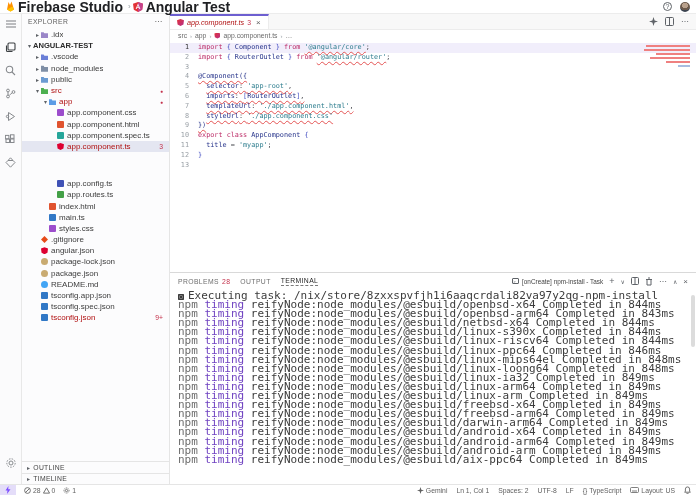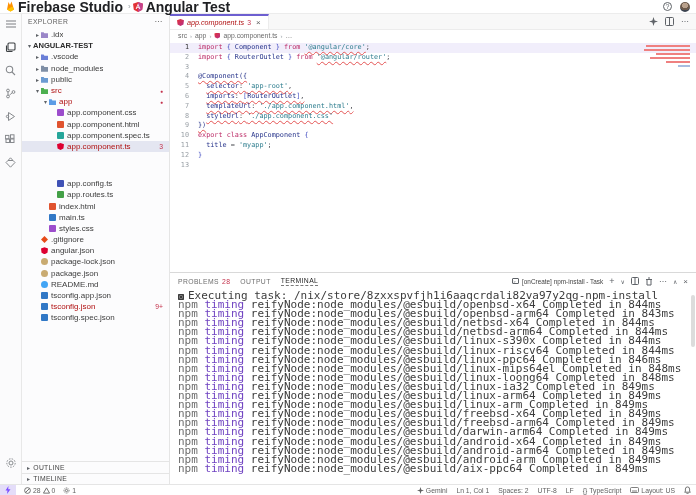--- a/index.html
+++ b/index.html
@@ -295,27 +295,27 @@
           <span class="tree-label">README.md</span>
         </div>
         <div class="tree-row" style="padding-left: 12px;">
           <span class="chev"></span>
           <span class="ticon file" style="background: rgb(49, 120, 198);"></span>
           <span class="tree-label">tsconfig.app.json</span>
         </div>
         <div class="tree-row" style="padding-left: 12px;">
           <span class="chev"></span>
           <span class="ticon file" style="background: rgb(49, 120, 198);"></span>
+          <span class="tree-label">tsconfig.spec.json</span>
+        </div>
+        <div class="tree-row" style="padding-left: 12px;">
+          <span class="chev"></span>
+          <span class="ticon file" style="background: rgb(49, 120, 198);"></span>
           <span class="tree-label red">tsconfig.json</span>
           <span class="tree-badge">9+</span>
-        </div>
-        <div class="tree-row" style="padding-left: 12px;">
-          <span class="chev"></span>
-          <span class="ticon file" style="background: rgb(49, 120, 198);"></span>
-          <span class="tree-label">tsconfig.spec.json</span>
         </div>
       </div>
     <div class="sb-bottom">
         <div class="sb-section">
           <span class="chev">▸</span>
           <span>OUTLINE</span>
         </div>
         <div class="sb-section">
           <span class="chev">▸</span>
           <span>TIMELINE</span>
@@ -459,21 +459,20 @@
         </div>
       </div>
       <div id="terminal">
         <div class="tline">
           <span class="exec-ic"></span><span>Executing task: /nix/store/8zxxspvfjh1i6aaqcrdali82va97y2qg-npm-install</span>
         </div>
         <div id="npm-lines">
             <div class="tline"><span class="npm">npm </span><span class="timing">timing </span><span>reifyNode:node_modules/@esbuild/openbsd-x64 Completed in 844ms</span></div>
             <div class="tline"><span class="npm">npm </span><span class="timing">timing </span><span>reifyNode:node_modules/@esbuild/openbsd-arm64 Completed in 843ms</span></div>
             <div class="tline"><span class="npm">npm </span><span class="timing">timing </span><span>reifyNode:node_modules/@esbuild/netbsd-x64 Completed in 844ms</span></div>
-            <div class="tline"><span class="npm">npm </span><span class="timing">timing </span><span>reifyNode:node_modules/@esbuild/netbsd-arm64 Completed in 844ms</span></div>
             <div class="tline"><span class="npm">npm </span><span class="timing">timing </span><span>reifyNode:node_modules/@esbuild/linux-s390x Completed in 844ms</span></div>
             <div class="tline"><span class="npm">npm </span><span class="timing">timing </span><span>reifyNode:node_modules/@esbuild/linux-riscv64 Completed in 844ms</span></div>
             <div class="tline"><span class="npm">npm </span><span class="timing">timing </span><span>reifyNode:node_modules/@esbuild/linux-ppc64 Completed in 846ms</span></div>
             <div class="tline"><span class="npm">npm </span><span class="timing">timing </span><span>reifyNode:node_modules/@esbuild/linux-mips64el Completed in 848ms</span></div>
             <div class="tline"><span class="npm">npm </span><span class="timing">timing </span><span>reifyNode:node_modules/@esbuild/linux-loong64 Completed in 848ms</span></div>
             <div class="tline"><span class="npm">npm </span><span class="timing">timing </span><span>reifyNode:node_modules/@esbuild/linux-ia32 Completed in 849ms</span></div>
             <div class="tline"><span class="npm">npm </span><span class="timing">timing </span><span>reifyNode:node_modules/@esbuild/linux-arm64 Completed in 849ms</span></div>
             <div class="tline"><span class="npm">npm </span><span class="timing">timing </span><span>reifyNode:node_modules/@esbuild/linux-arm Completed in 849ms</span></div>
             <div class="tline"><span class="npm">npm </span><span class="timing">timing </span><span>reifyNode:node_modules/@esbuild/freebsd-x64 Completed in 849ms</span></div>
             <div class="tline"><span class="npm">npm </span><span class="timing">timing </span><span>reifyNode:node_modules/@esbuild/freebsd-arm64 Completed in 849ms</span></div>

